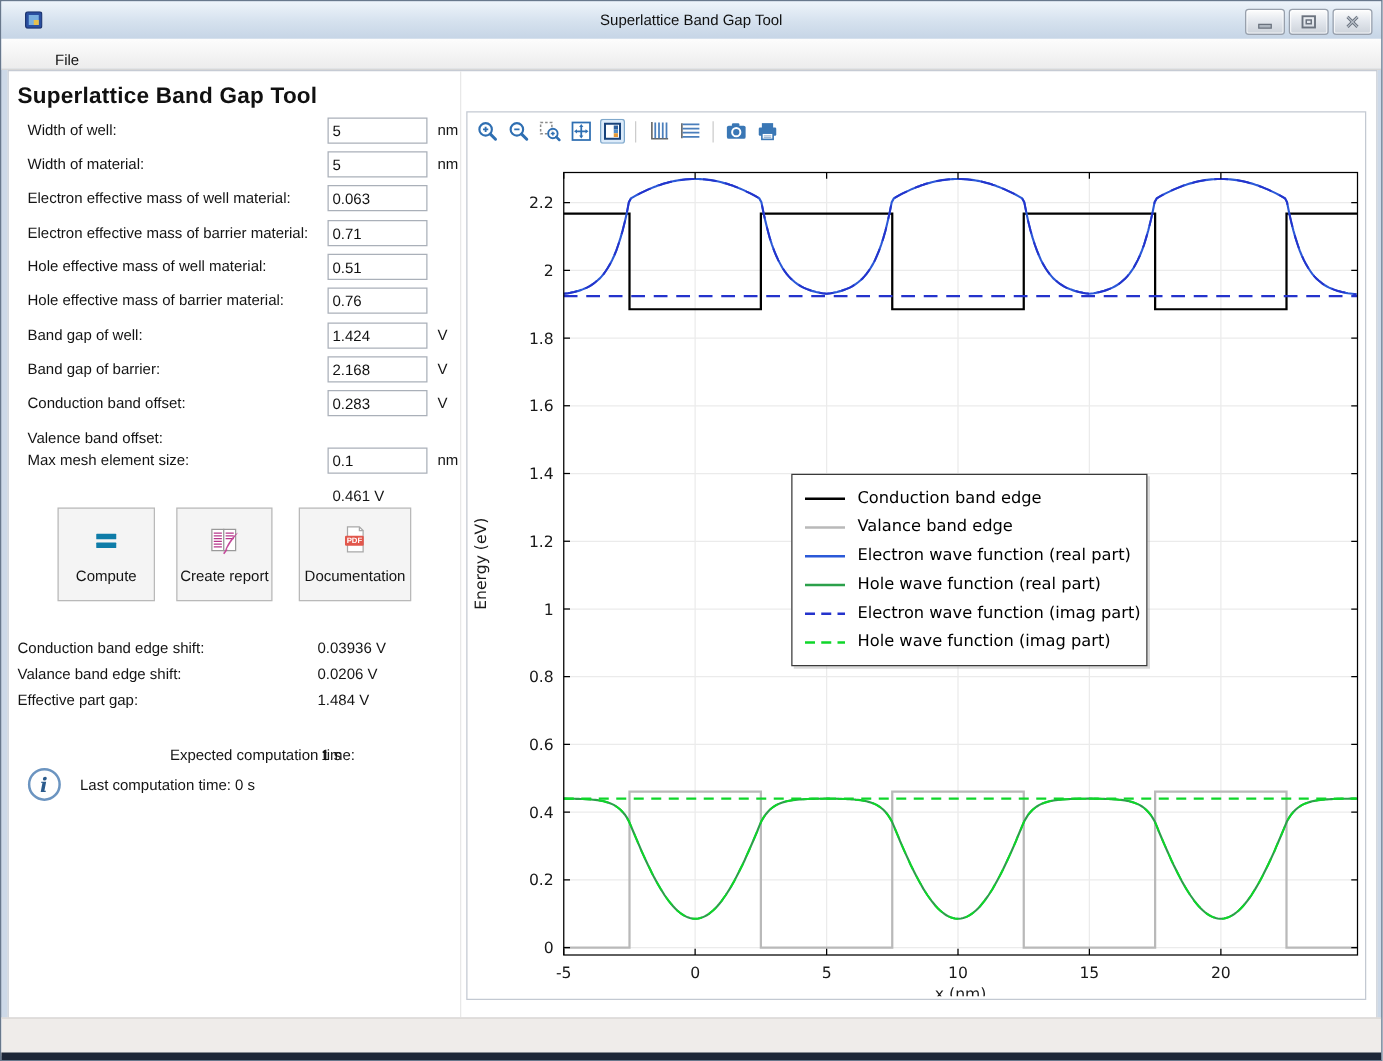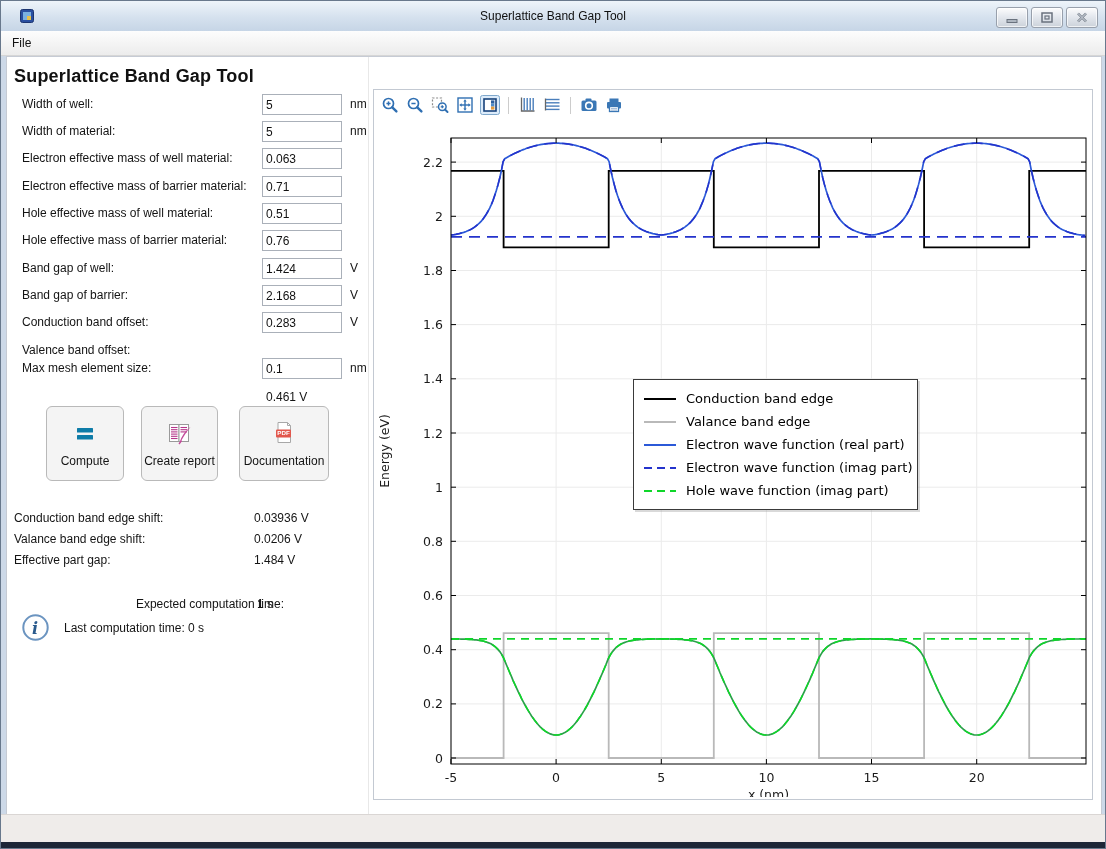--- a/index.html
+++ b/index.html
@@ -6,32 +6,32 @@
   body{width:1106px;height:849px;position:relative;font-family:"Liberation Sans",sans-serif;-webkit-font-smoothing:antialiased;}
   .window{position:absolute;inset:0;background:#cdd9e8;border:1px solid #68788c;box-sizing:border-box;overflow:hidden;}
   
   .titlebar{position:absolute;top:0;left:0;right:0;height:30px;background:linear-gradient(#eef4fa,#d5e1ee 55%,#c6d5e6);}
   .app-icon{position:absolute;left:19px;top:8px;width:14px;height:14px;}
   .win-title{position:absolute;left:0;right:0;top:8px;text-align:center;font-size:12px;color:#101010;}
   .win-controls{position:absolute;right:7px;top:6px;display:flex;gap:3px;}
   .winbtn{width:30px;height:19px;border:1px solid #98a0ac;border-radius:3px;background:linear-gradient(#fdfdfd,#e4e8ee 45%,#ccd2da);display:flex;align-items:center;justify-content:center;box-shadow:inset 0 0 0 1px rgba(255,255,255,.7);}
   
   .menubar{position:absolute;top:30px;left:0;right:0;height:24px;background:linear-gradient(#fdfdfd,#ececec);border-bottom:1px solid #d6d6d6;}
-  .menu-item{display:inline-block;padding:5px 11px 0 11px;font-size:12px;color:#111;}
+  .menu-item{display:inline-block;padding:10px 11px 0 11px;font-size:12px;color:#111;margin-left:32px;}
   
   .content{position:absolute;top:55px;left:5px;width:1094px;height:757px;background:#ffffff;border:1px solid #c6cbd4;box-sizing:content-box;}
   .left-panel{position:absolute;left:0;top:0;width:362px;height:100%;}
   .splitter{position:absolute;left:361px;top:0;width:1px;height:100%;background:#e8e8e8;}
   .app-title{position:absolute;left:7px;top:9px;font-size:18px;font-weight:600;color:#111;margin:0;letter-spacing:.2px;}
   .frow{position:absolute;left:8px;width:332px;height:20px;}
   .flabel{position:absolute;left:7px;top:3px;font-size:12px;color:#141414;white-space:nowrap;}
   .finput{position:absolute;left:247px;top:0;width:72px;height:17px;border:1px solid #aab0b9;font-size:12px;font-family:"Liberation Sans",sans-serif;padding:1px 3px;color:#111;background:#fff;}
   .fstatic{position:absolute;left:251px;top:3px;font-size:12px;color:#141414;margin-top:47px;}
   .funit{position:absolute;left:335px;top:3px;font-size:12px;color:#141414;}
-  .abtn{position:absolute;top:349px;height:73px;border:1px solid #b9b9b9;border-radius:6px;background:#f4f4f4;display:flex;flex-direction:column;align-items:center;justify-content:center;gap:4px;cursor:default;}
+  .abtn{position:absolute;top:349px;height:73px;border:1px solid #b9b9b9;border-radius:0;background:#f4f4f4;display:flex;flex-direction:column;align-items:center;justify-content:center;gap:4px;cursor:default;}
   .abtn span{font-size:12px;color:#141414;}
   .rrow{position:absolute;left:0;width:362px;height:16px;}
   .rlabel{position:absolute;left:7px;top:0;font-size:12px;color:#141414;}
   .rvalue{position:absolute;left:247px;top:0;font-size:12px;color:#141414;}
   .time-expected-label{position:absolute;left:0;width:243px;top:540px;text-align:right;font-size:12px;color:#141414;padding-left:34px;}
   .time-expected-value{position:absolute;left:250px;top:540px;font-size:12px;color:#141414;}
   .time-last{position:absolute;left:57px;top:564px;font-size:12px;color:#141414;}
   .info-icon{position:absolute;left:14px;top:556px;}
   
   .plot-panel{position:absolute;left:366px;top:32px;width:718px;height:709px;border:1px solid #c3c9d2;background:#fff;}
@@ -390,20 +390,26 @@
             <span class="legend-label">Valance band edge</span>
           </div>
           <div class="legend-row">
             <svg width="34" height="12">
               <line x1="1" y1="6" x2="33" y2="6" stroke="#2b59d8" stroke-width="2"></line>
             </svg>
             <span class="legend-label">Electron wave function (real part)</span>
           </div>
           <div class="legend-row">
             <svg width="34" height="12">
+              <line x1="1" y1="6" x2="33" y2="6" stroke="#2ba04a" stroke-width="2"></line>
+            </svg>
+            <span class="legend-label">Hole wave function (real part)</span>
+          </div>
+          <div class="legend-row">
+            <svg width="34" height="12">
               <line x1="1" y1="6" x2="33" y2="6" stroke="#2433cc" stroke-width="2" stroke-dasharray="8,5"></line>
             </svg>
             <span class="legend-label">Electron wave function (imag part)</span>
           </div>
           <div class="legend-row">
             <svg width="34" height="12">
               <line x1="1" y1="6" x2="33" y2="6" stroke="#0fd62a" stroke-width="2" stroke-dasharray="8,5"></line>
             </svg>
             <span class="legend-label">Hole wave function (imag part)</span>
           </div>

